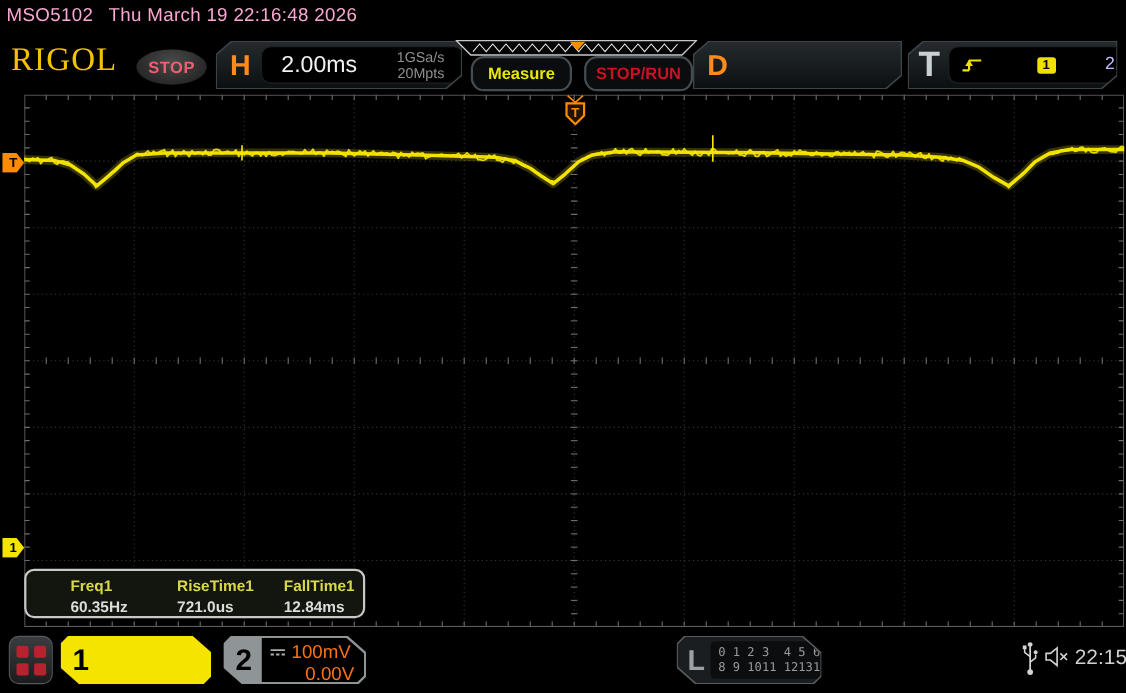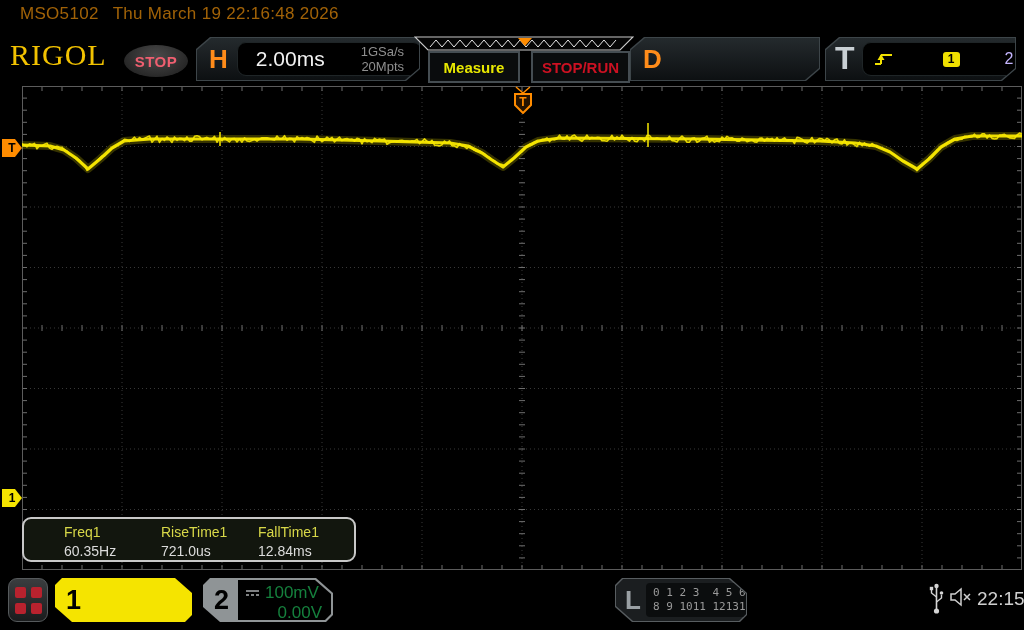--- a/index.html
+++ b/index.html
@@ -1,21 +1,21 @@
 <!DOCTYPE html>
 <html><head>
 <meta charset="utf-8">
 <style>
   html,body{margin:0;padding:0;background:#000;}
   body{width:1024px;height:630px;position:relative;overflow:hidden;
        font-family:"Liberation Sans",sans-serif;-webkit-font-smoothing:antialiased;}
   .abs{position:absolute;}
 
   
-  #titlebar{left:20px;top:4px;color:#a16207;font-size:17px;letter-spacing:.3px;}
+  #titlebar{left:6px;top:4px;color:#f9a8d4;font-size:17px;letter-spacing:.3px;}
   #titlebar .model{margin-right:14px;}
 
   
   #logo{left:10px;top:38px;color:#f2c200;font-family:"Liberation Serif",serif;
         font-weight:normal;font-size:30px;letter-spacing:1px;}
   #runstate{left:124px;top:45px;width:64px;height:32px;border-radius:50%;
         background:radial-gradient(ellipse at 50% 35%,#4a4a4a,#262626 75%);
         display:flex;align-items:center;justify-content:center;
         color:#ef5f70;font-weight:bold;font-size:15px;letter-spacing:.5px;}
   .chrome{background:#3d4549;clip-path:polygon(14px 0,100% 0,100% calc(100% - 12px),calc(100% - 14px) 100%,0 100%,0 12px);}
@@ -31,43 +31,43 @@
   #dbox{left:630px;top:37px;width:190px;height:44px;}
   #dbox .dv{font-size:21px;color:#f2f2f2;margin-left:16px;}
   #tbox{left:825px;top:37px;width:191px;height:44px;}
   #tbox .tl{font-size:32px;font-weight:bold;color:#c9d0d4;margin-left:9px;margin-top:-2px;}
   #tbox .inner-box{margin-left:7px;}
   .trig-badge{width:17px;height:15px;background:#f0e000;border-radius:3px;margin-left:13px;
         display:flex;align-items:center;justify-content:center;color:#000;font-size:12px;font-weight:bold;}
   .trig-level{color:#c4b5fd;font-size:16px;margin-left:9px;flex:1;}
   .trig-mode{color:#9ccd3a;font-size:16px;font-weight:bold;margin-right:10px;}
 
-  .hdr-btn{position:absolute;background:#0a0c0d;border:2px solid #454d52;border-radius:0;
+  .hdr-btn{position:absolute;background:#0a0c0d;border:2px solid #454d52;border-radius:12px;
         display:flex;align-items:center;justify-content:center;font-size:15px;font-weight:bold;}
   #measure-btn{left:428px;top:51px;width:88px;height:28px;color:#e8e800;}
   #stoprun-btn{left:531px;top:51px;width:95px;height:28px;color:#cc1122;}
 
   #membar{left:414px;top:36px;width:220px;height:16px;}
 
   
   #grid-area{left:22px;top:86px;width:1000px;height:485px;}
   #wave-svg{left:0;top:0;width:1024px;height:630px;pointer-events:none;}
 
   .lmarker{position:absolute;left:2px;width:20px;height:18px;
         clip-path:polygon(0 0,13px 0,20px 9px,13px 18px,0 18px);
         display:flex;align-items:center;justify-content:center;
         color:#000;font-size:12px;font-weight:bold;}
   #trig-level-marker{top:139px;background:#ff8c00;}
   #ch1-marker{top:489px;background:#f5e400;}
   #trig-pos-marker{left:512px;top:86px;}
 
   
-  #meas-panel{left:22px;top:517px;width:334px;height:45px;background:#12160e;
+  #meas-panel{left:22px;top:517px;width:310px;height:45px;background:#12160e;
         border:2px solid #c8c8c8;border-radius:9px;box-sizing:border-box;
-        display:grid;grid-template-columns:97px 97px 97px;padding:5px 0 0 40px;}
+        display:grid;grid-template-columns:97px 97px 97px;padding:5px 0 0 40px;font-weight:bold;}
   #meas-panel .m-label{font-size:14px;color:#d8d848;}
   #meas-panel .m-value{font-size:14px;color:#dcdcdc;margin-top:3px;}
 
   
   #menu-btn{left:8px;top:578px;width:40px;height:44px;border-radius:9px;
         background:linear-gradient(#3a3d3f,#1a1c1d);border:1px solid #565a5c;box-sizing:border-box;
         display:grid;grid-template-columns:11px 11px;grid-template-rows:11px 11px;gap:5px;
         align-content:center;justify-content:center;}
   #menu-btn .sq{background:#b8222e;border-radius:2px;}
   .ch-box{position:absolute;top:578px;height:44px;
@@ -77,21 +77,21 @@
   .ch-num{width:33px;display:flex;align-items:center;justify-content:center;
         color:#000;font-size:27px;font-weight:bold;}
   .ch-vals{flex:1;background:#000;padding:3px 9px 3px 7px;display:flex;flex-direction:column;justify-content:space-between;box-sizing:border-box;}
   .ch-scale{font-size:17px;display:flex;align-items:center;gap:5px;}
   .ch-offset{font-size:17px;text-align:right;}
   #ch1-box{left:55px;width:137px;background:#f5e400;}
   #ch1-box .ch-num{background:#f5e400;}
   #ch1-box .ch-vals{color:#f5e400;}
   #ch2-box{left:203px;width:130px;background:#8f9496;}
   #ch2-box .ch-num{background:#8f9496;}
-  #ch2-box .ch-vals{color:#15803d;}
+  #ch2-box .ch-vals{color:#f97316;}
 
   #la-box{left:615px;top:578px;width:132px;height:44px;position:absolute;background:#585d60;
         clip-path:polygon(0 7px,7px 0,calc(100% - 17px) 0,100% 15px,100% calc(100% - 7px),calc(100% - 7px) 100%,17px 100%,0 calc(100% - 15px));}
   #la-box .la-in{position:absolute;inset:1px;background:#1b1e20;display:flex;align-items:center;
         clip-path:polygon(0 7px,7px 0,calc(100% - 17px) 0,100% 15px,100% calc(100% - 7px),calc(100% - 7px) 100%,17px 100%,0 calc(100% - 15px));}
   #la-box .la-letter{color:#9aa0a4;font-size:26px;font-weight:bold;margin:0 5px 0 9px;}
   #la-box .la-nums{background:#0b0d0e;border-radius:4px;padding:3px 7px;margin-right:6px;
         font-family:"DejaVu Sans Mono",monospace;font-size:11px;line-height:14px;color:#9a9a9a;white-space:pre;}
 
   #usb-icon{left:929px;top:583px;}

